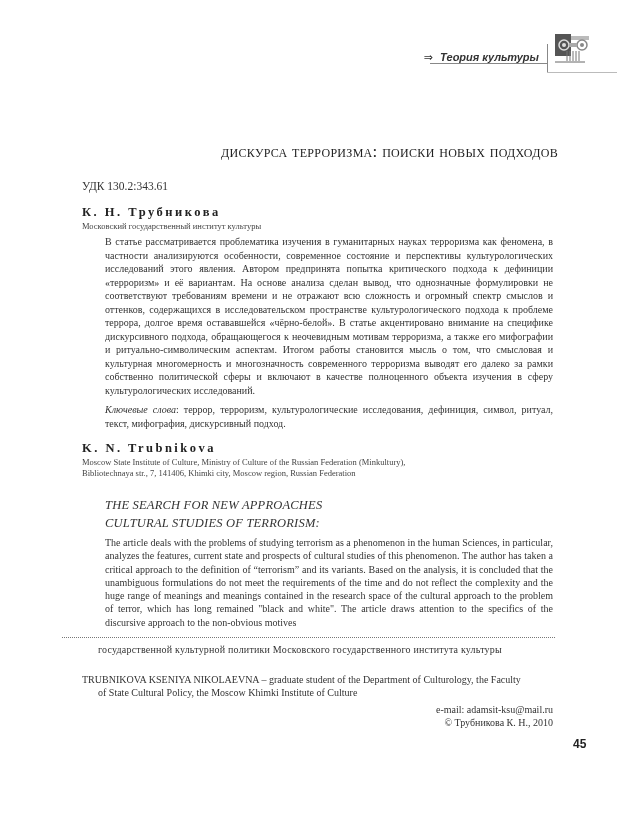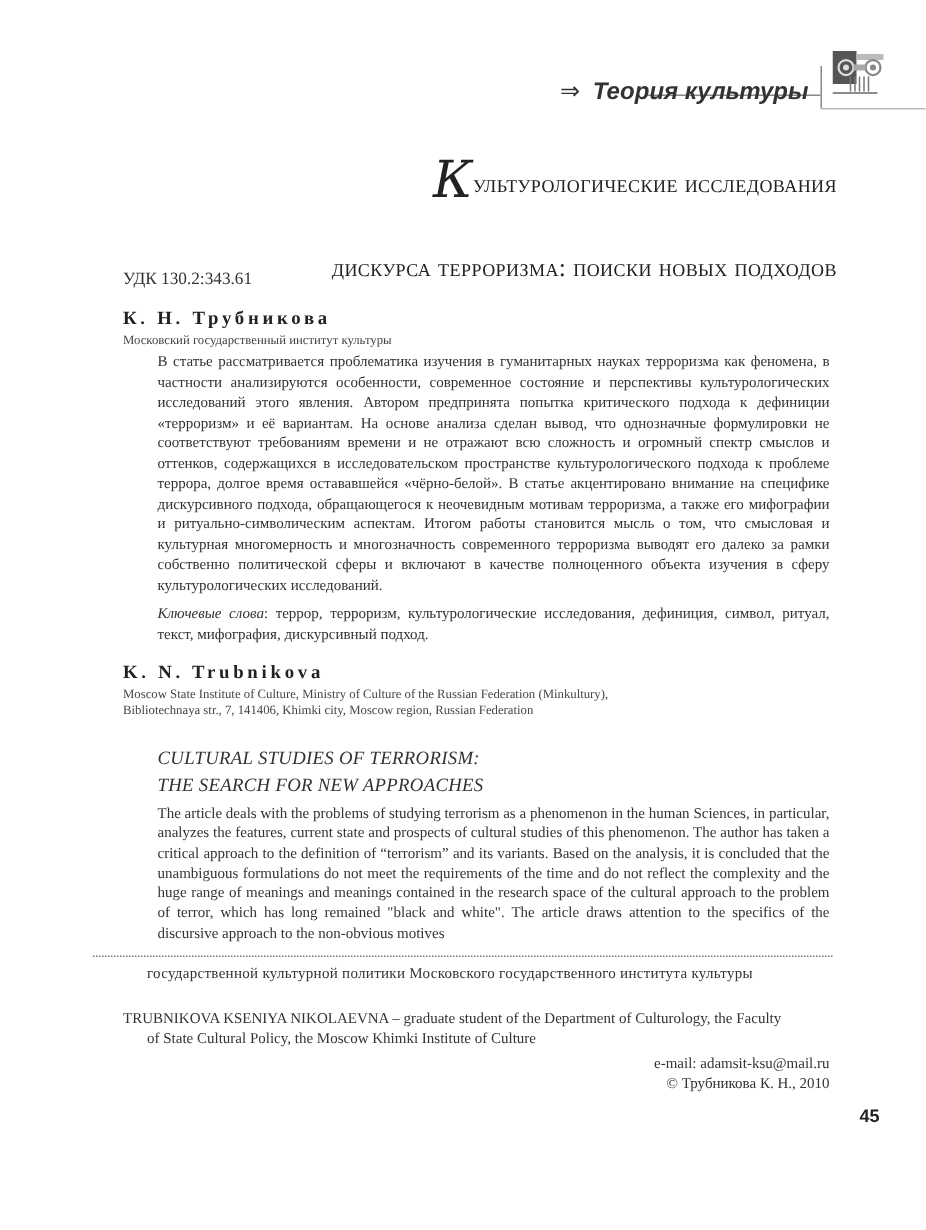--- a/index.html
+++ b/index.html
@@ -2,21 +2,21 @@
 <html><head>
 <meta charset="utf-8">
 <style>
   html, body { margin: 0; padding: 0; background: #ffffff; }
   body { width: 617px; height: 820px; position: relative; overflow: hidden; color: #2a2a2a; font-family: "Liberation Serif", "DejaVu Serif", serif; }
 
   .header { position: absolute; top: 44px; left: 0; width: 617px; height: 40px; }
   .header-rule { position: absolute; left: 430px; top: 19px; width: 117px; height: 1px; background: #888; }
   .header-rule-2 { position: absolute; left: 547px; top: 0; width: 1px; height: 28px; background: #888; }
   .header-rule-3 { position: absolute; left: 547px; top: 28px; width: 70px; height: 1px; background: #bbb; }
-  .section-label { position: absolute; right: 78px; top: 7px; font-family: "Liberation Sans", "DejaVu Sans", sans-serif; font-size: 16px; font-weight: bold; font-style: italic; color: #333; text-align: right; }
+  .section-label { position: absolute; right: 78px; top: 7px; font-family: "Liberation Sans", "DejaVu Sans", sans-serif; font-size: 11px; font-weight: bold; font-style: italic; color: #333; text-align: right; }
   .section-label .arrow { font-style: normal; font-weight: normal; margin-right: 4px; }
   .logo { position: absolute; left: 555px; top: -10px; width: 36px; height: 30px; }
 
   .title { position: absolute; left: 80px; top: 108px; width: 478px; text-align: right; font-variant: small-caps; color: #222; }
   .title .t1 { font-size: 17px; letter-spacing: 0.3px; line-height: 24px; }
   .title .t1 .cap { font-family: "DejaVu Serif", serif; font-style: italic; font-size: 34px; font-variant: normal; font-weight: normal; vertical-align: -3px; margin-right: 0; }
   .title .t2 { font-size: 17px; letter-spacing: 0.3px; line-height: 24px; margin-top: 32px; }
 
   .udk { position: absolute; left: 82px; top: 180px; font-size: 11.5px; color: #333; }
 
@@ -70,45 +70,42 @@
       <line x1="15" y1="17" x2="15" y2="27"></line>
       <line x1="18" y1="17" x2="18" y2="27"></line>
       <line x1="21" y1="17" x2="21" y2="27"></line>
       <line x1="24" y1="17" x2="24" y2="27"></line>
     </g>
     <line x1="0" y1="28" x2="30" y2="28" stroke="#666" stroke-width="1"></line>
   </svg>
 </div>
 
 <div class="title">
-  <div class="t1">
-    <span class="cap">К</span><span>ультурологические исследования</span>
-  </div>
   <div class="t2">дискурса терроризма: поиски новых подходов</div>
 </div>
 
 <div class="udk">УДК 130.2:343.61</div>
 
 <div class="author">К. Н. Трубникова</div>
 <div class="affil">Московский государственный институт культуры</div>
 
 <div class="abstract">
   <p>В статье рассматривается проблематика изучения в гуманитарных науках терроризма как феномена, в частности анализируются особенности, современное состояние и перспективы культурологических исследований этого явления. Автором предпринята попытка критического подхода к дефиниции «терроризм» и её вариантам. На основе анализа сделан вывод, что однозначные формулировки не соответствуют требованиям времени и не отражают всю сложность и огромный спектр смыслов и оттенков, содержащихся в исследовательском пространстве культурологического подхода к проблеме террора, долгое время остававшейся «чёрно-белой». В статье акцентировано внимание на специфике дискурсивного подхода, обращающегося к неочевидным мотивам терроризма, а также его мифографии и ритуально-символическим аспектам. Итогом работы становится мысль о том, что смысловая и культурная многомерность и многозначность современного терроризма выводят его далеко за рамки собственно политической сферы и включают в качестве полноценного объекта изучения в сферу культурологических исследований.</p>
   <p class="keywords"><i>Ключевые слова</i><span>: террор, терроризм, культурологические исследования, дефиниция, символ, ритуал, текст, мифография, дискурсивный подход.</span></p>
 </div>
 
 <div class="author-en">K. N. Trubnikova</div>
 <div class="affil-en">
   <div>Moscow State Institute of Culture, Ministry of Culture of the Russian Federation (Minkultury),</div>
   <div>Bibliotechnaya str., 7, 141406, Khimki city, Moscow region, Russian Federation</div>
 </div>
 
 <div class="title-en">
+  <div>THE SEARCH FOR NEW APPROACHES</div>
   <div>CULTURAL STUDIES OF TERRORISM:</div>
-  <div>THE SEARCH FOR NEW APPROACHES</div>
 </div>
 
 <div class="abstract-en">The article deals with the problems of studying terrorism as a phenomenon in the human Sciences, in particular, analyzes the features, current state and prospects of cultural studies of this phenomenon. The author has taken a critical approach to the definition of “terrorism” and its variants. Based on the analysis, it is concluded that the unambiguous formulations do not meet the requirements of the time and do not reflect the complexity and the huge range of meanings and meanings contained in the research space of the cultural approach to the problem of terror, which has long remained "black and white". The article draws attention to the specifics of the discursive approach to the non-obvious motives</div>
 
 <div class="dotted"></div>
 
 <div class="bio bio1">
   <span class="hang">государственной культурной политики Московского государственного института культуры</span>
 </div>
 <div class="bio bio2">

